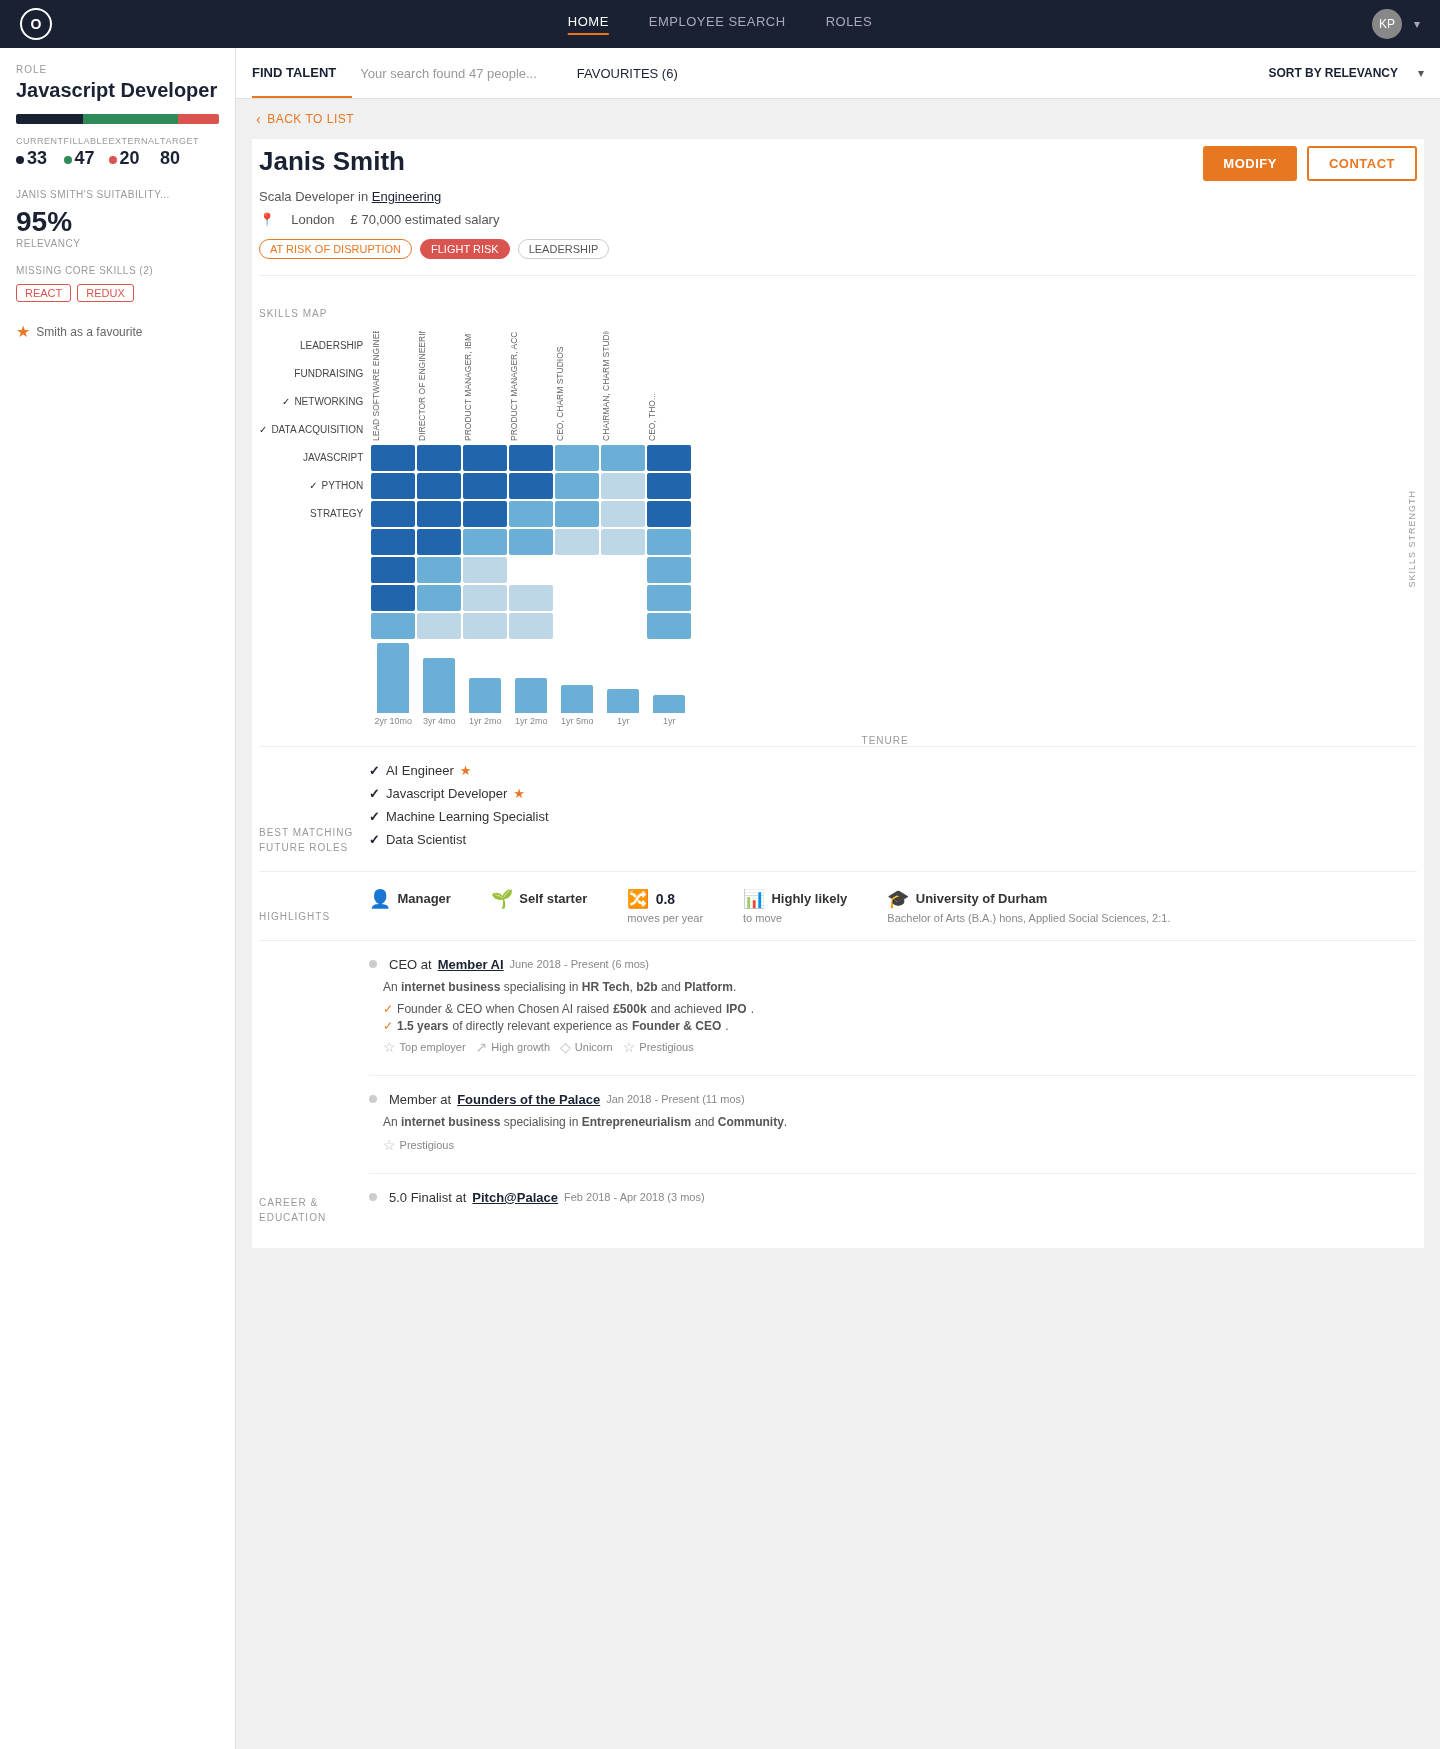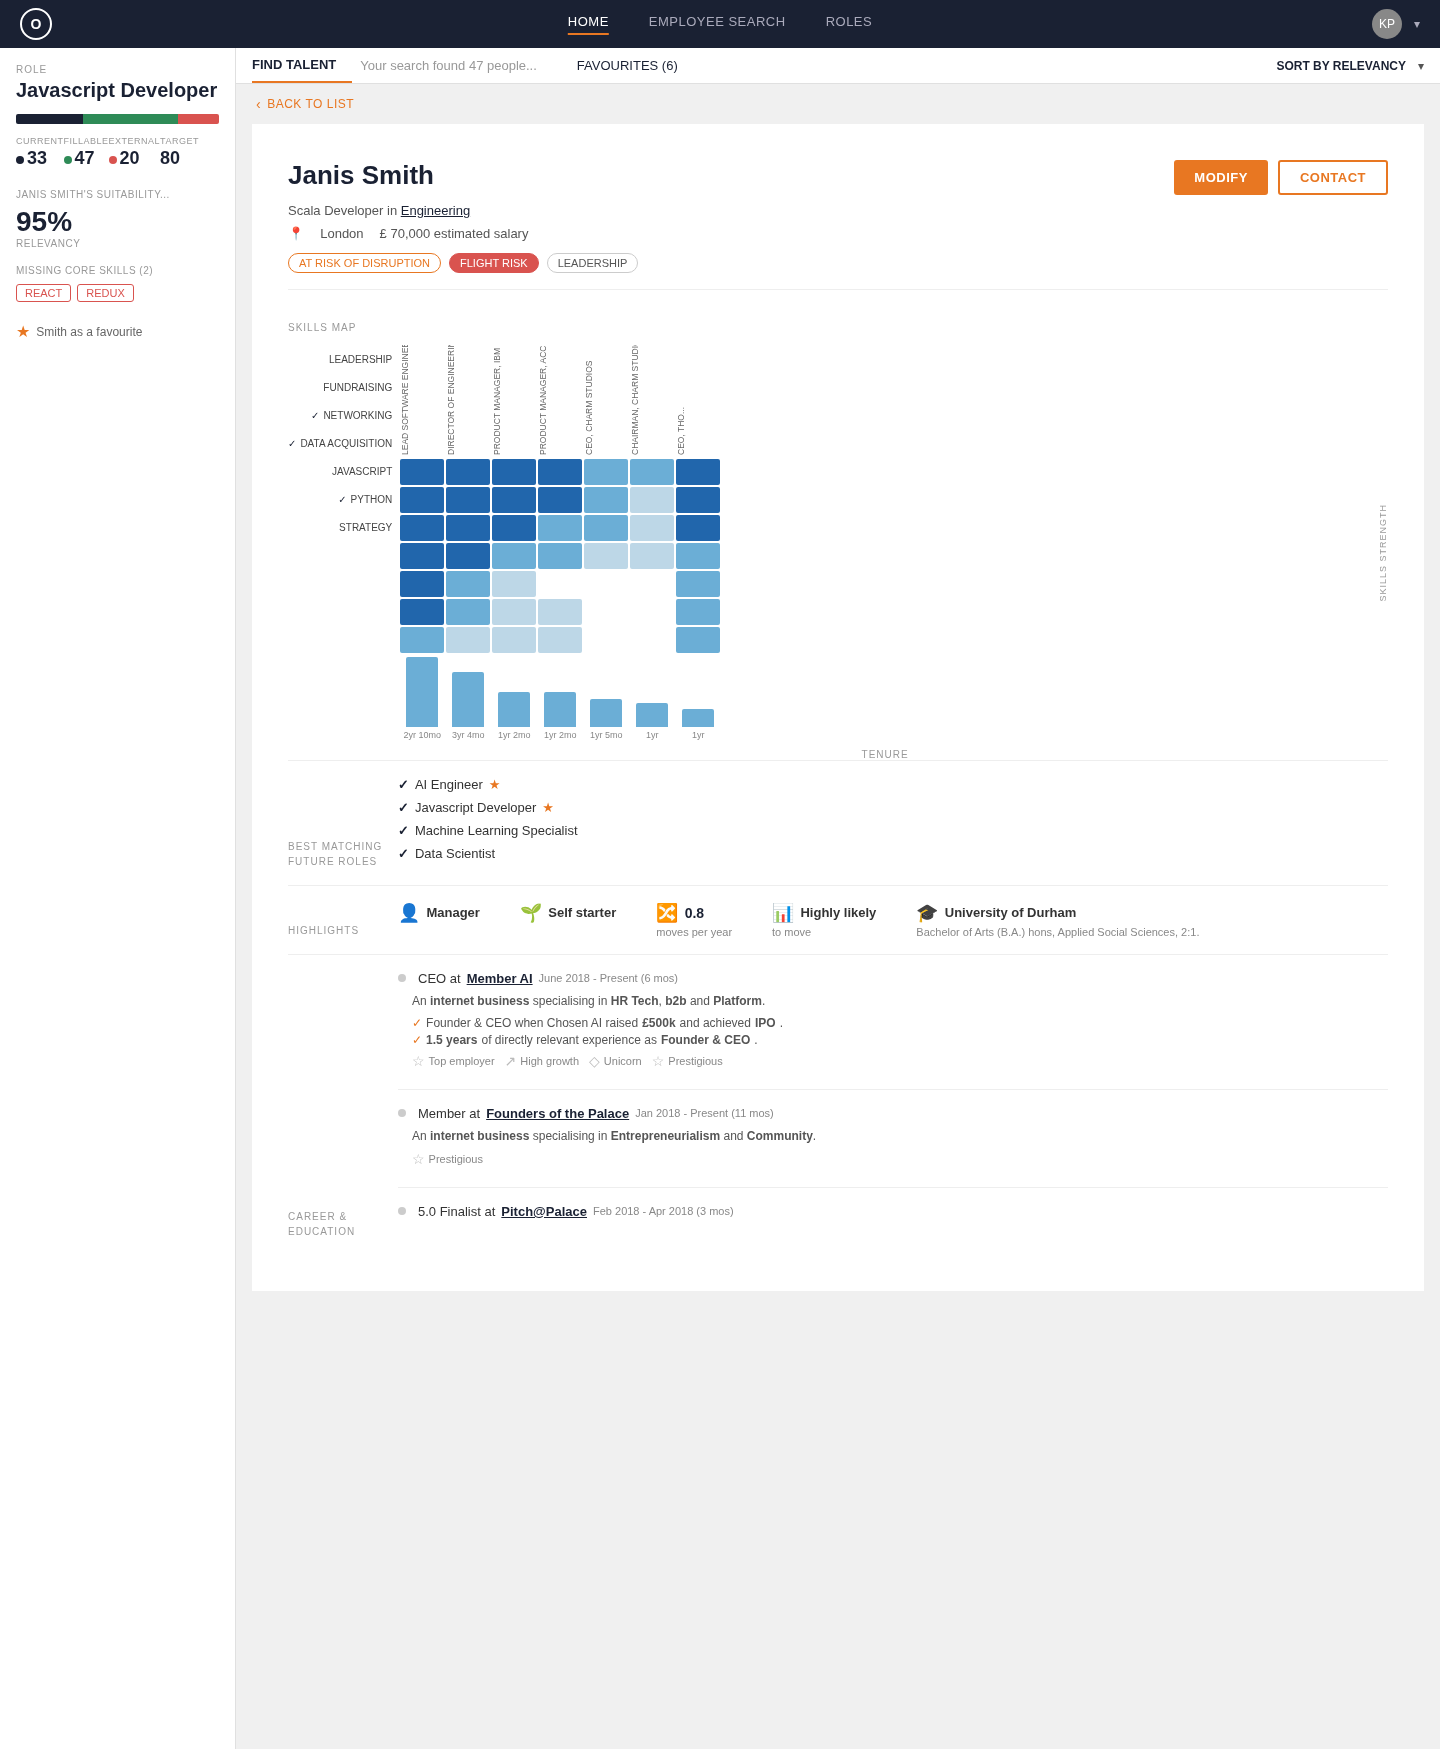--- a/index.html
+++ b/index.html
@@ -94,21 +94,21 @@
     
     .main { flex: 1; background: #f0f0f0; }
 
     
     .search-bar {
       background: #fff;
       border-bottom: 1px solid #e0e0e0;
       display: flex;
       align-items: center;
       padding: 0 16px;
-      height: 36px;
+      height: 51px;
       gap: 0;
     }
     .find-talent-tab {
       font-size: 13px;
       font-weight: bold;
       color: #1a2133;
       padding: 0 16px 0 0;
       border-bottom: 2px solid #e87722;
       height: 100%;
       display: flex; align-items: center;
@@ -121,21 +121,21 @@
       color: #1a2133;
       padding: 0 16px;
       cursor: pointer;
       height: 100%;
       display: flex; align-items: center;
     }
     .sort-by {
       margin-left: auto;
       font-size: 12px;
       color: #555;
-      display: flex; align-items: center; gap: 12px;
+      display: flex; align-items: center; gap: 20px;
       cursor: pointer;
     }
     .sort-by strong { color: #1a2133; }
 
     
     .back-to-list {
       padding: 12px 20px;
       display: flex;
       align-items: center;
       gap: 6px;
@@ -144,21 +144,21 @@
       cursor: pointer;
       letter-spacing: 0.5px;
     }
     .back-chevron { font-size: 14px; }
 
     
     .profile-card {
       background: #fff;
       margin: 0 16px 20px;
       border-radius: 0;
-      padding: 36px;
+      padding: 7px;
     }
     .profile-header { display: flex; justify-content: space-between; align-items: flex-start; margin-bottom: 8px; }
     .profile-name { font-size: 26px; font-weight: bold; color: #1a2133; }
     .profile-buttons { display: flex; gap: 10px; }
     .btn-modify {
       background: #e87722;
       color: #fff;
       border: none;
       padding: 8px 20px;
       font-size: 13px;

